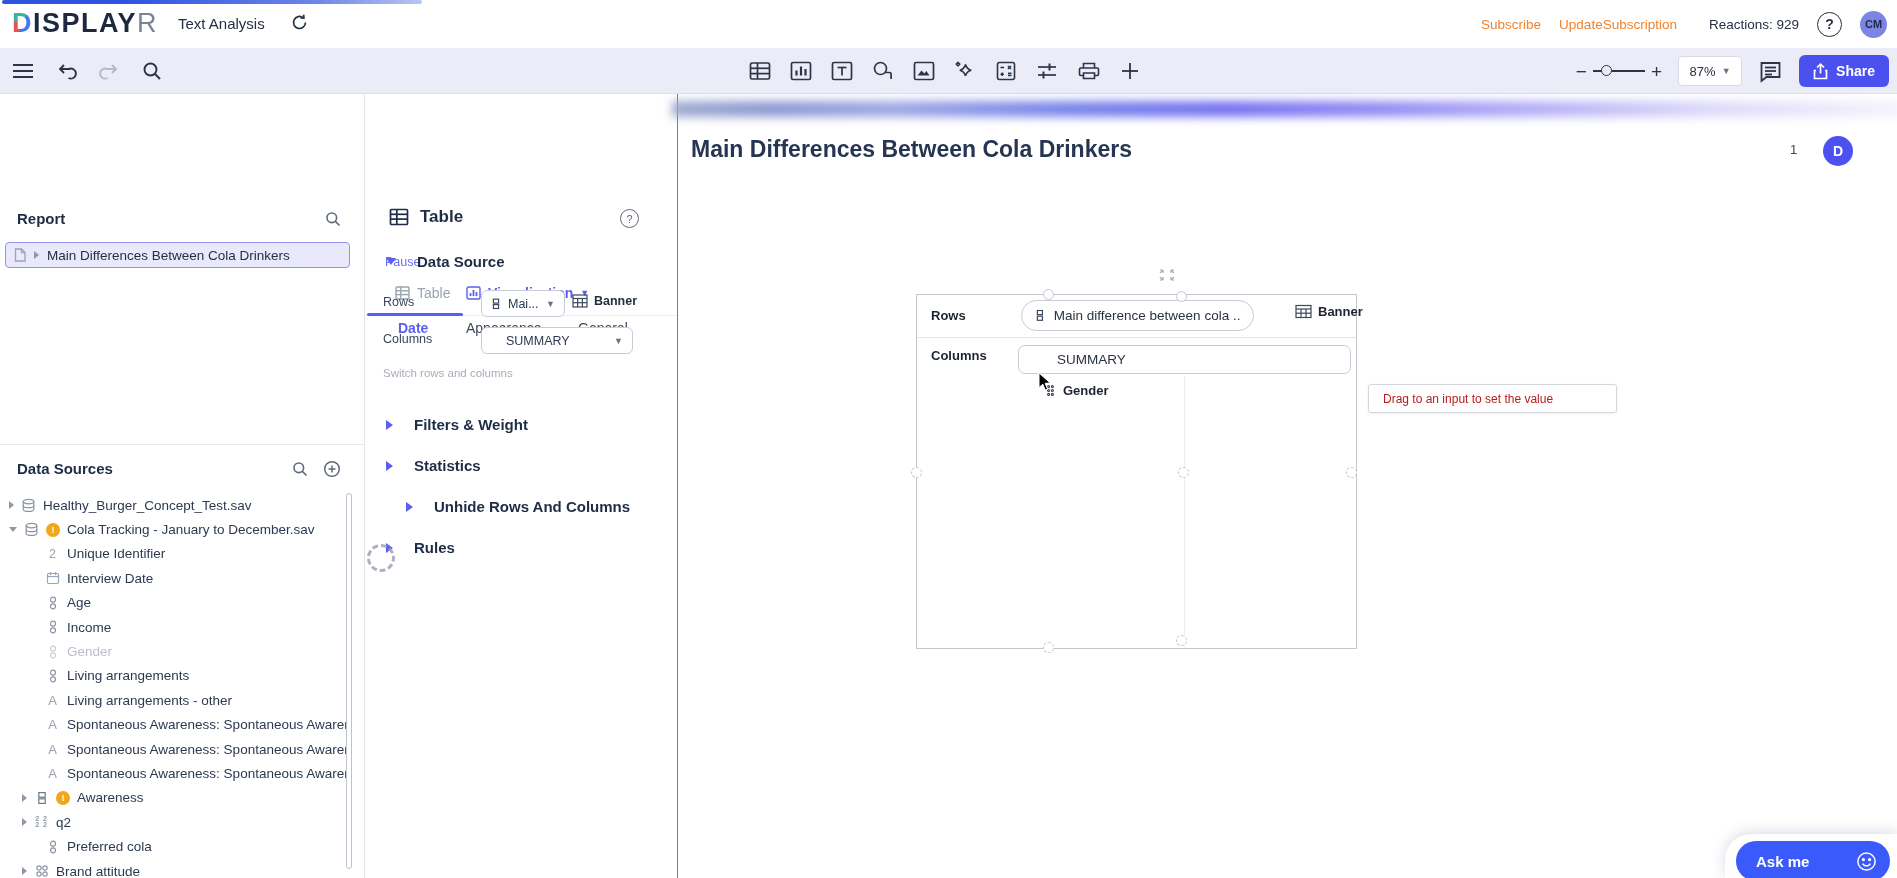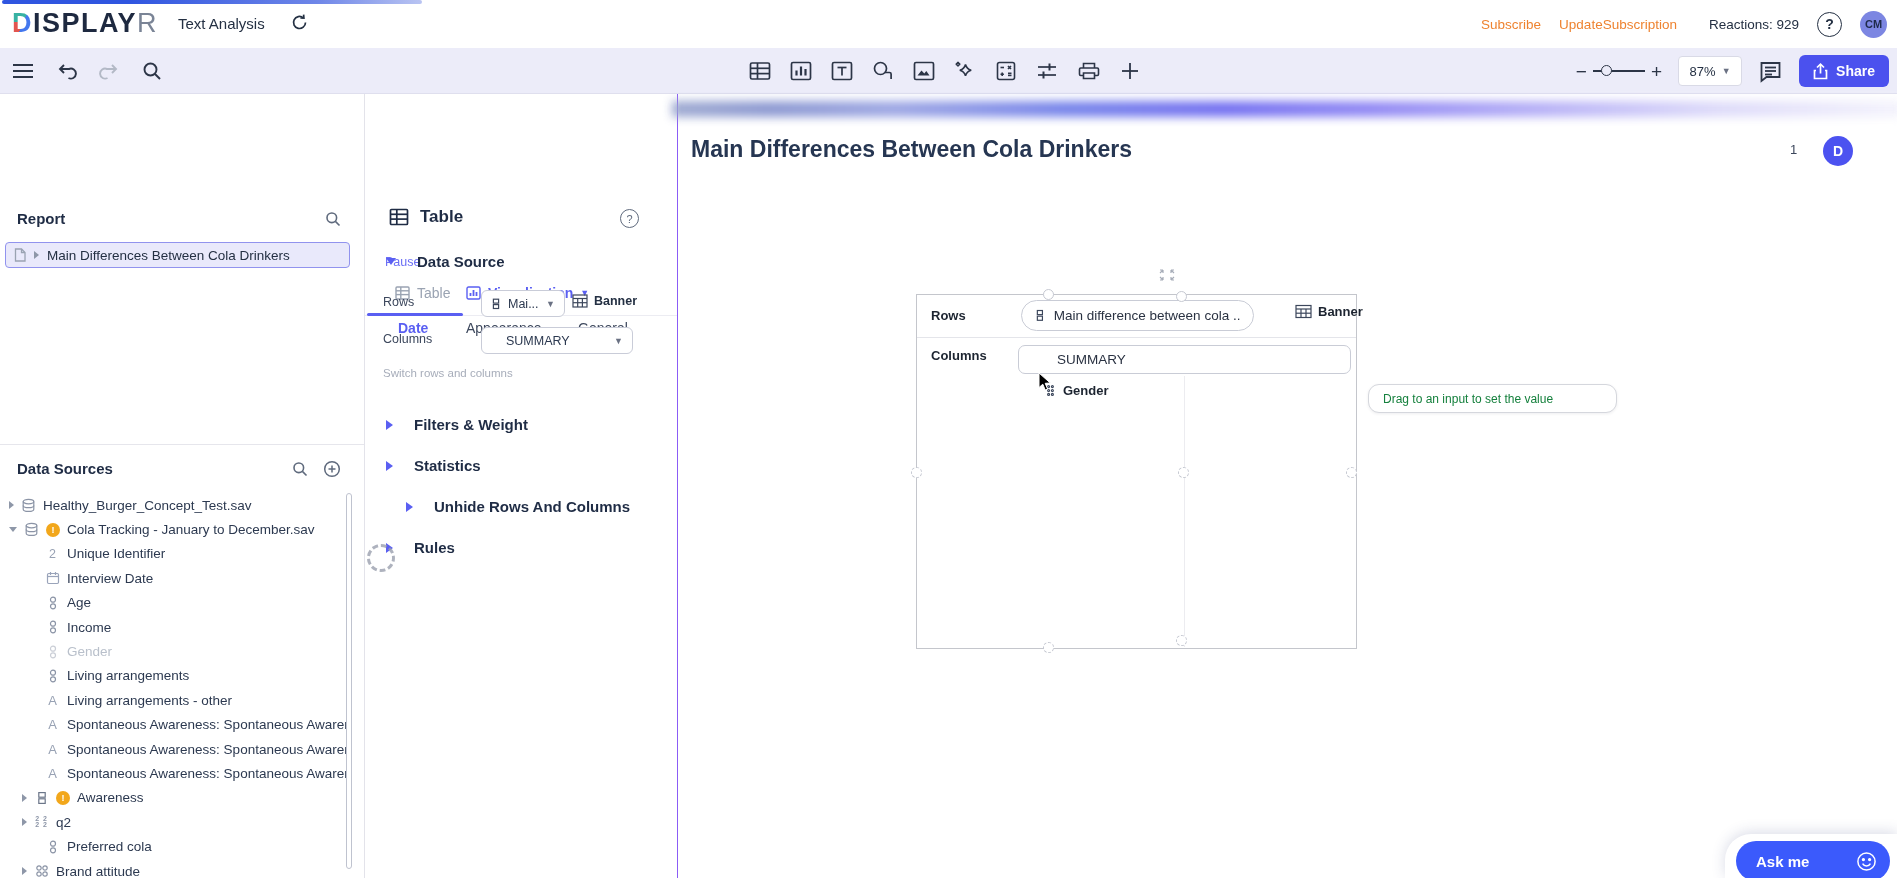--- a/index.html
+++ b/index.html
@@ -121,22 +121,22 @@
   .w-cols-lbl { position:absolute; left:14px; top:53px; }
   .sumbox { position:absolute; left:101px; top:50px; width:333px; height:29px; border:1px solid #c9ccd6; border-radius:7px;
             background:#fff; display:flex; align-items:center; padding:0 0 0 38px; font-size:13.5px; color:#2a3242; cursor:pointer; }
   .w-drag { position:absolute; left:129px; top:88px; display:flex; align-items:center; gap:8px; cursor:grab; }
   .w-drag .t { font-size:13px; font-weight:700; color:#1c2430; }
   .vline { position:absolute; left:267px; top:81px; bottom:1px; width:1px; background:#ececf0; }
   .hcirc { position:absolute; width:11px; height:11px; border-radius:50%; background:#fff; border:1px solid #c6c9d2; }
   .hcirc.dash { border-style:dashed; }
   .move-ic { position:absolute; left:480px; top:174px; color:#a6acb8; }
   .tooltip { position:absolute; left:690px; top:290px; width:249px; height:29px; background:#fff; border:1px solid #d5d7dd;
-             border-radius:11px; box-shadow:0 1px 3px rgba(40,44,70,.08); display:flex; align-items:center; padding-left:14px;
-             font-size:12px; color:#15803d; }
+             border-radius:3px; box-shadow:0 1px 3px rgba(40,44,70,.08); display:flex; align-items:center; padding-left:14px;
+             font-size:12px; color:#b91c1c; }
   .cursor { position:absolute; left:360px; top:278px; pointer-events:none; }
   .askme-wrap { position:absolute; right:0; bottom:0; width:172px; height:44px; background:#fff;
                 border-top-left-radius:26px; box-shadow:0 -2px 14px rgba(50,60,120,.18); }
   .askme { position:absolute; left:11px; top:7px; right:7px; height:40px; background:#3b5afc; border-radius:20px;
            display:flex; align-items:center; gap:12px; padding:0 13px 0 20px; color:#fff; font-size:15px; font-weight:700; cursor:pointer; }
 </style>
 </head>
 <body>
 
 <div class="app">

